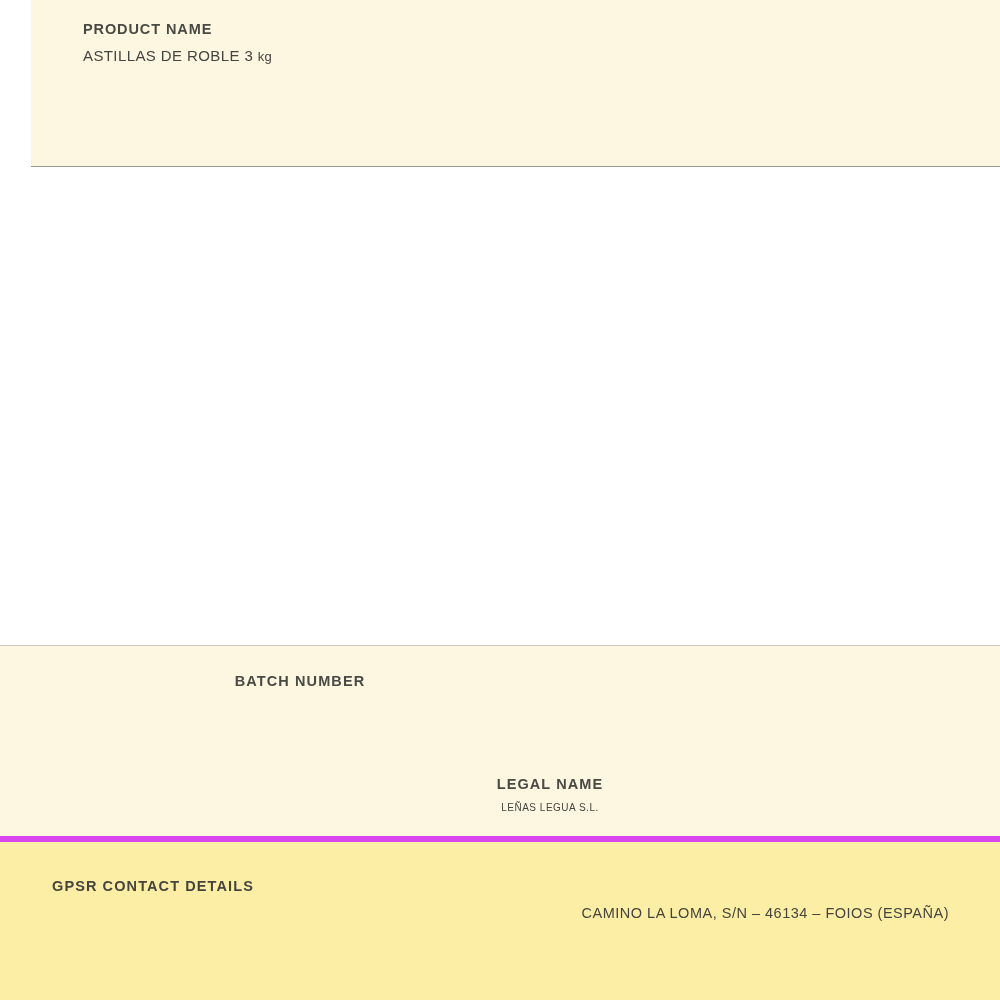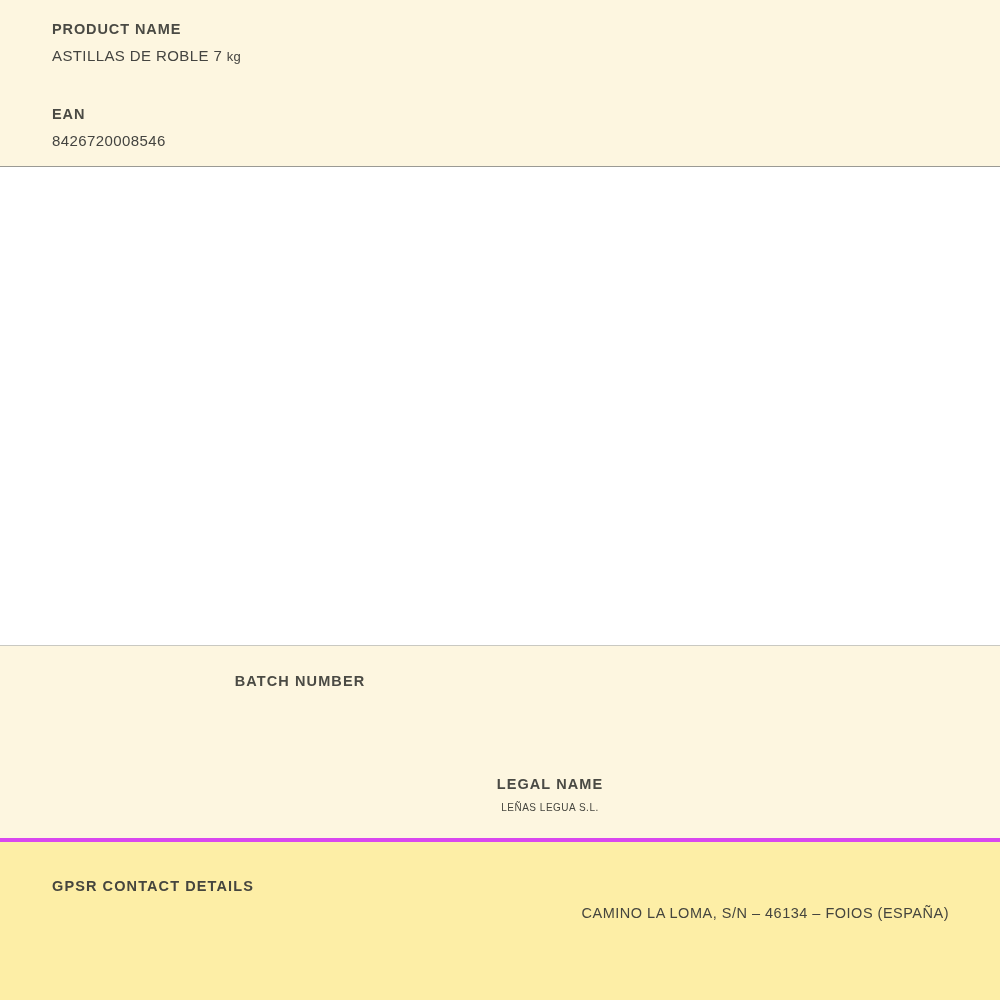--- a/index.html
+++ b/index.html
@@ -23,20 +23,21 @@
   }
 
   
   .top-block {
     background: #fdf6e0;
     padding: 22px 0 0 0;
     height: 167px;
     box-sizing: border-box;
     border-bottom: 1px solid #9a9a94;
     position: relative;
+    margin-left: 31px;
   }
   .field {
     padding-left: 52px;
   }
   .field-label {
     font-size: 14.5px;
     font-weight: 700;
     letter-spacing: 0.9px;
     color: #4a4a44;
     margin: 0 0 9px 0;
@@ -62,21 +63,21 @@
     flex: 1 1 auto;
     border-bottom: 1px solid #c9c9c2;
     position: relative;
   }
 
   
   .mid-block {
     background: #fdf6e0;
     height: 196px;
     box-sizing: border-box;
-    border-bottom: 4px solid #d946ef;
+    border-bottom: 6px solid #d946ef;
     padding-top: 27px;
     position: relative;
   }
   .grid-row {
     display: flex;
     width: 100%;
   }
   .grid-cell {
     flex: 0 0 400px;
     text-align: center;
@@ -131,27 +132,23 @@
   }
 </style>
 </head>
 <body>
 
 <div class="sheet">
 
   <div class="top-block">
     <div class="field">
       <div class="field-label">PRODUCT NAME</div>
-      <div class="field-value"><span>ASTILLAS DE ROBLE 7</span> <span class="unit">kg</span></div>
+      <div class="field-value"><span>ASTILLAS DE ROBLE 3</span> <span class="unit">kg</span></div>
     </div>
     <div class="gap-1"></div>
-    <div class="field">
-      <div class="field-label">EAN</div>
-      <div class="field-value">8426720008546</div>
-    </div>
   </div>
 
   <div class="blank-area"></div>
 
   <div class="mid-block">
     <div class="grid-row">
       <div class="grid-cell first">
         <div class="cell-label">BATCH NUMBER</div>
         <div class="cell-value"></div>
       </div>

